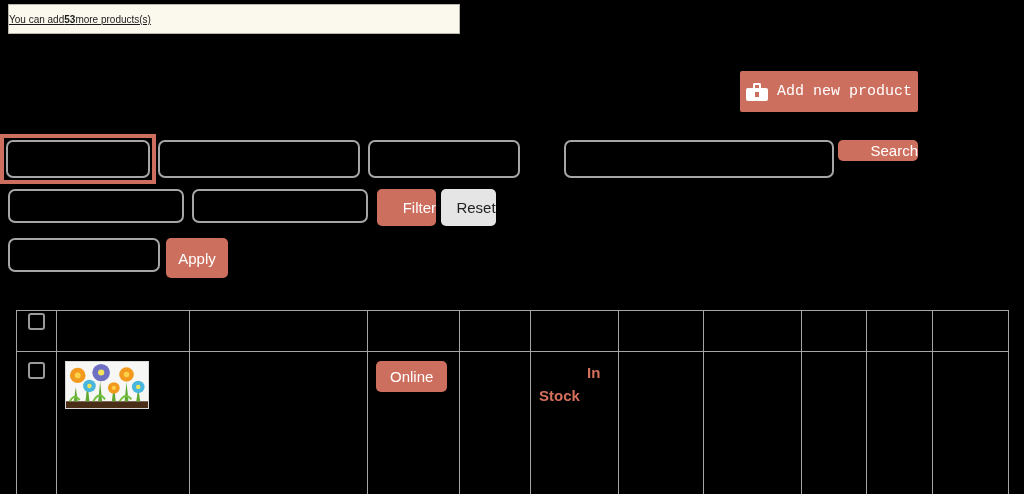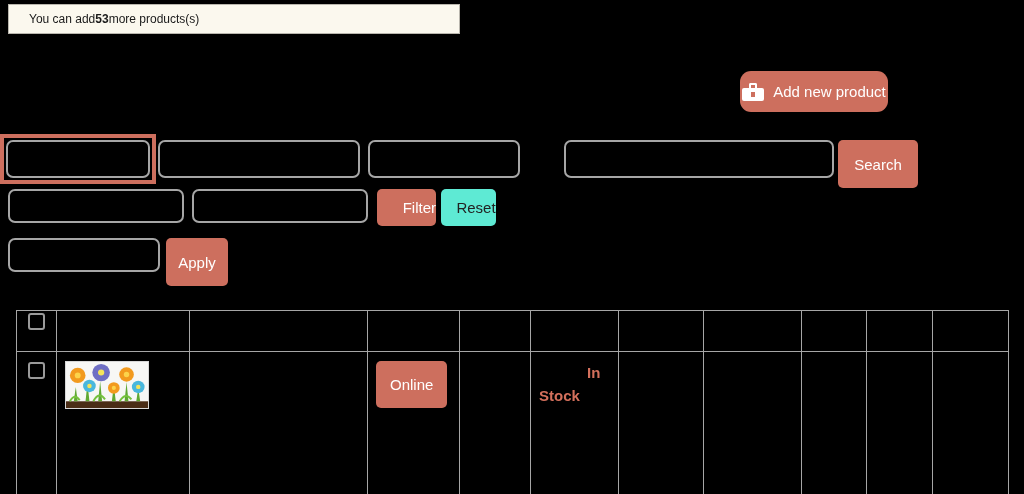--- a/index.html
+++ b/index.html
@@ -21,45 +21,47 @@
     position: absolute;
     left: 8px;
     top: 4px;
     width: 452px;
     height: 30px;
     background: #fbf8ee;
     border: 1px solid #b9b6ad;
     box-sizing: border-box;
     display: flex;
     align-items: center;
-    padding-left: 20px;
+    padding-left: 0;
     color: #1a1a1a;
-    font-size: 12px;
+    font-size: 10px;
     white-space: nowrap;
+    text-decoration: underline;
   }
   .notice b { font-weight: bold; }
 
   
   .btn-add {
     position: absolute;
     left: 740px;
     top: 71px;
-    width: 148px;
+    width: 178px;
     height: 41px;
     background: #cd6f5e;
     border: none;
-    border-radius: 11px;
+    border-radius: 2px;
     display: flex;
     align-items: center;
     justify-content: center;
     gap: 9px;
     color: #ffffff;
     font-size: 15px;
     cursor: pointer;
     box-sizing: border-box;
+    font-family: Liberation Mono, monospace;
   }
   .briefcase {
     width: 22px;
     height: 18px;
     position: relative;
     flex: 0 0 auto;
   }
   .briefcase .bag {
     position: absolute;
     left: 0; bottom: 0;
@@ -117,21 +119,21 @@
     border: none;
     border-radius: 5px;
     box-sizing: border-box;
     display: flex;
     align-items: center;
     justify-content: center;
     font-size: 15px;
     cursor: pointer;
   }
   .btn.primary { background: #cd6f5e; color: #ffffff; }
-  .btn.neutral { background: #5eead4; color: #222222; padding-left: 15px; }
+  .btn.neutral { background: #e5e5e5; color: #222222; padding-left: 15px; }
 
   
   .grid {
     position: absolute;
     left: 16px;
     top: 310px;
     width: 992px;
     border-collapse: collapse;
     table-layout: fixed;
   }
@@ -171,21 +173,21 @@
   }
 
   .badge {
     display: inline-flex;
     align-items: center;
     justify-content: center;
     background: #cd6f5e;
     color: #ffffff;
     font-size: 15px;
     border-radius: 5px;
-    padding: 15px 14px;
+    padding: 7px 14px;
   }
 
   .stock {
     color: #d4705c;
     font-size: 15px;
     font-weight: bold;
     line-height: 1.55;
     max-width: 46px;
     margin-left: 48px;
   }
@@ -211,35 +213,35 @@
 <input class="fld" style="left: 6px; top: 140px; width: 144px; height: 38px;" placeholder="">
 <div class="focus-ring"></div>
 
 <span style="position:absolute; left:172px; top:152px; color:#8e8e8e; font-size:15px;">-</span>
 
 <input class="fld" style="left: 158px; top: 140px; width: 202px; height: 38px; padding-left: 26px;" placeholder="">
 
 <input class="fld" style="left: 368px; top: 140px; width: 152px; height: 38px;" placeholder="">
 
 <input class="fld" style="left: 564px; top: 140px; width: 270px; height: 38px;" placeholder="">
-<div class="btn primary" style="left:838px; top:140px; width:80px; height:48px;">
+<div class="btn primary" style="left:838px; top:140px; width:80px; height:21px;justify-content:flex-end;">
   <span>Search</span>
 </div>
 
 <input class="fld" style="left: 8px; top: 189px; width: 176px; height: 34px;" placeholder="">
 <input class="fld" style="left: 192px; top: 189px; width: 176px; height: 34px;" placeholder="">
 <div class="btn primary" style="left:377px; top:189px; width:59px; height:37px;justify-content:flex-end;">
   <span>Filter</span>
 </div>
 <div class="btn neutral" style="left:441px; top:189px; width:55px; height:37px;">
   <span>Reset</span>
 </div>
 
 <input class="fld" style="left: 8px; top: 238px; width: 152px; height: 34px;" placeholder="">
-<div class="btn primary" style="left:166px; top:238px; width:62px; height:48px;">
+<div class="btn primary" style="left:166px; top:238px; width:62px; height:40px;">
   <span>Apply</span>
 </div>
 
 <table class="grid">
   <colgroup>
     <col style="width:40px">
     <col style="width:133px">
     <col style="width:178px">
     <col style="width:92px">
     <col style="width:71px">

